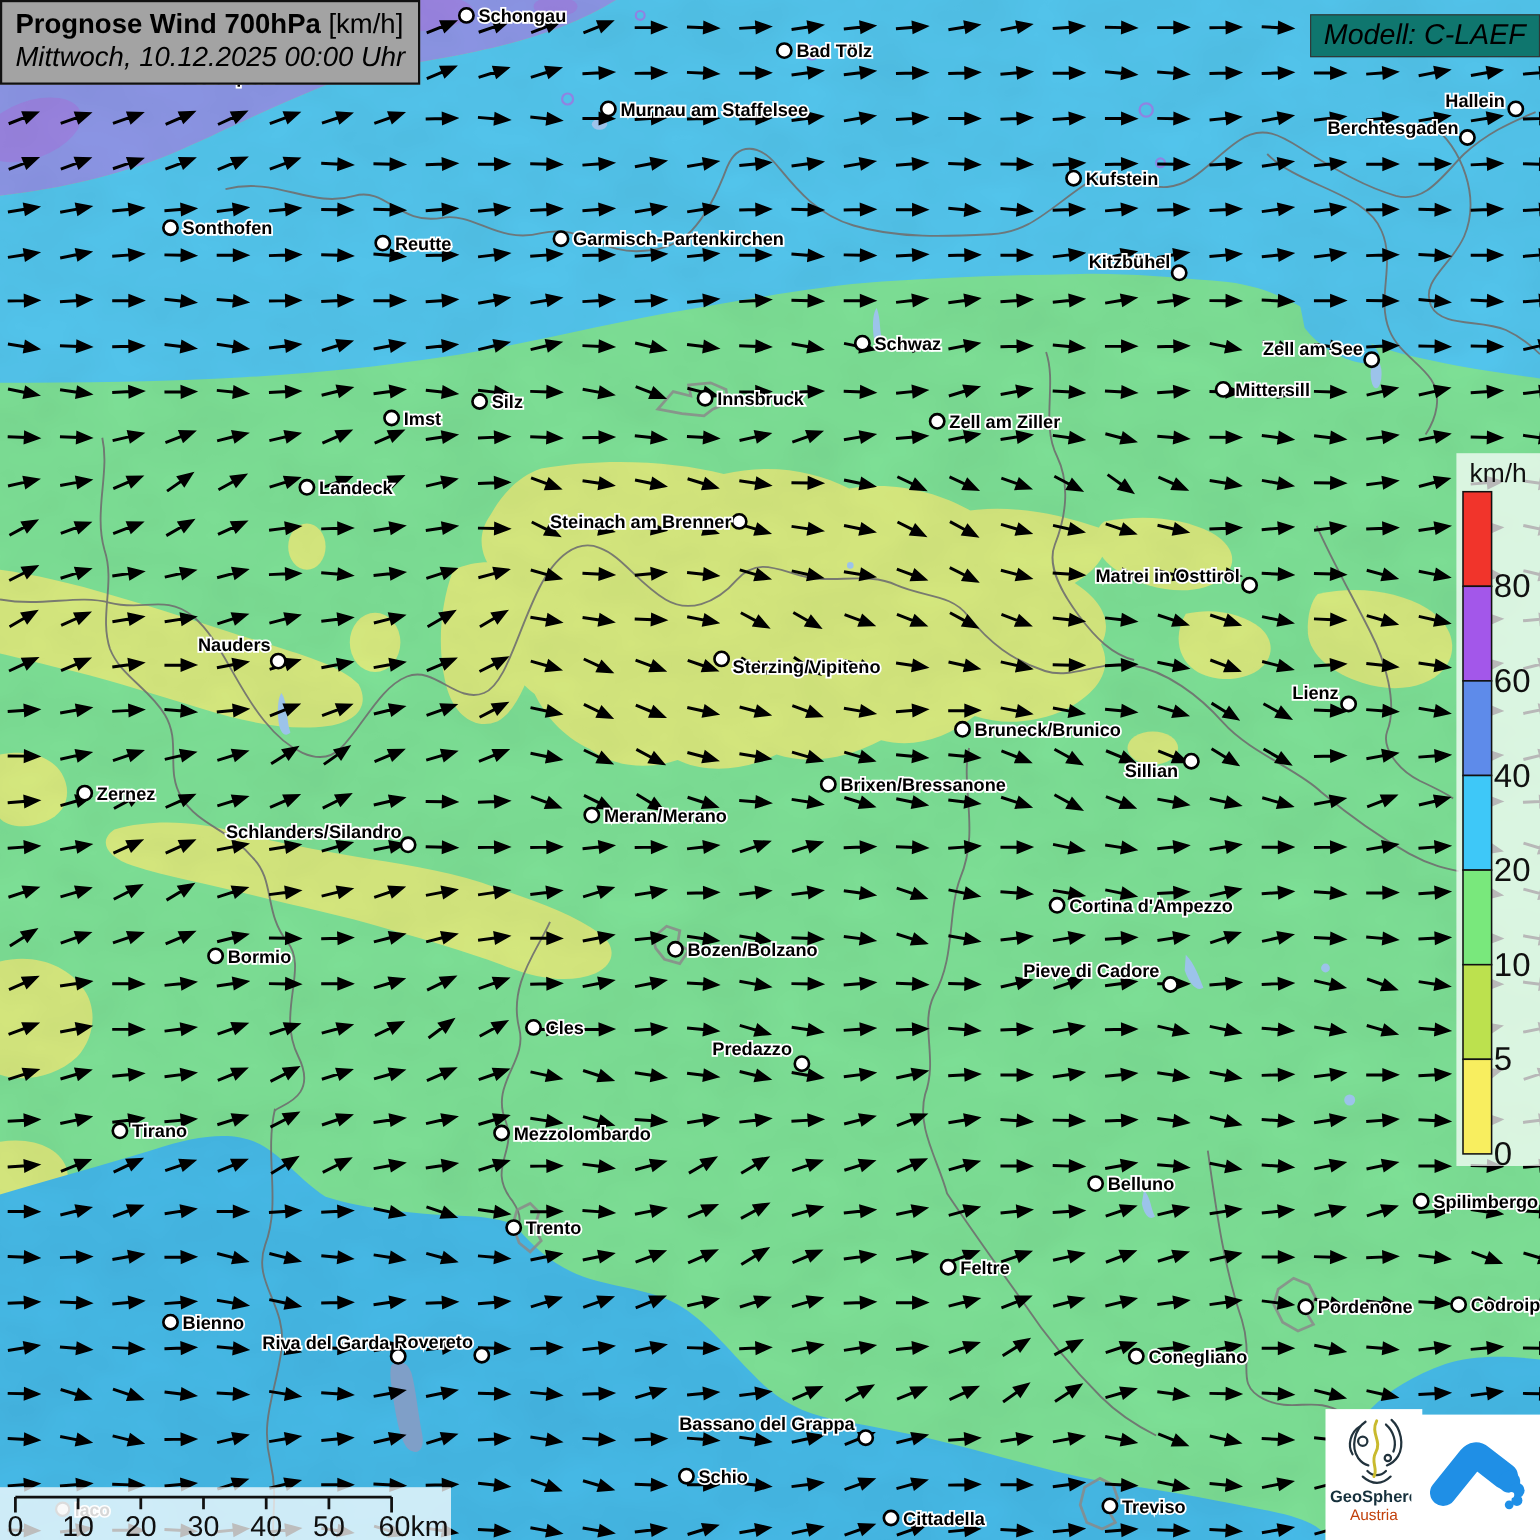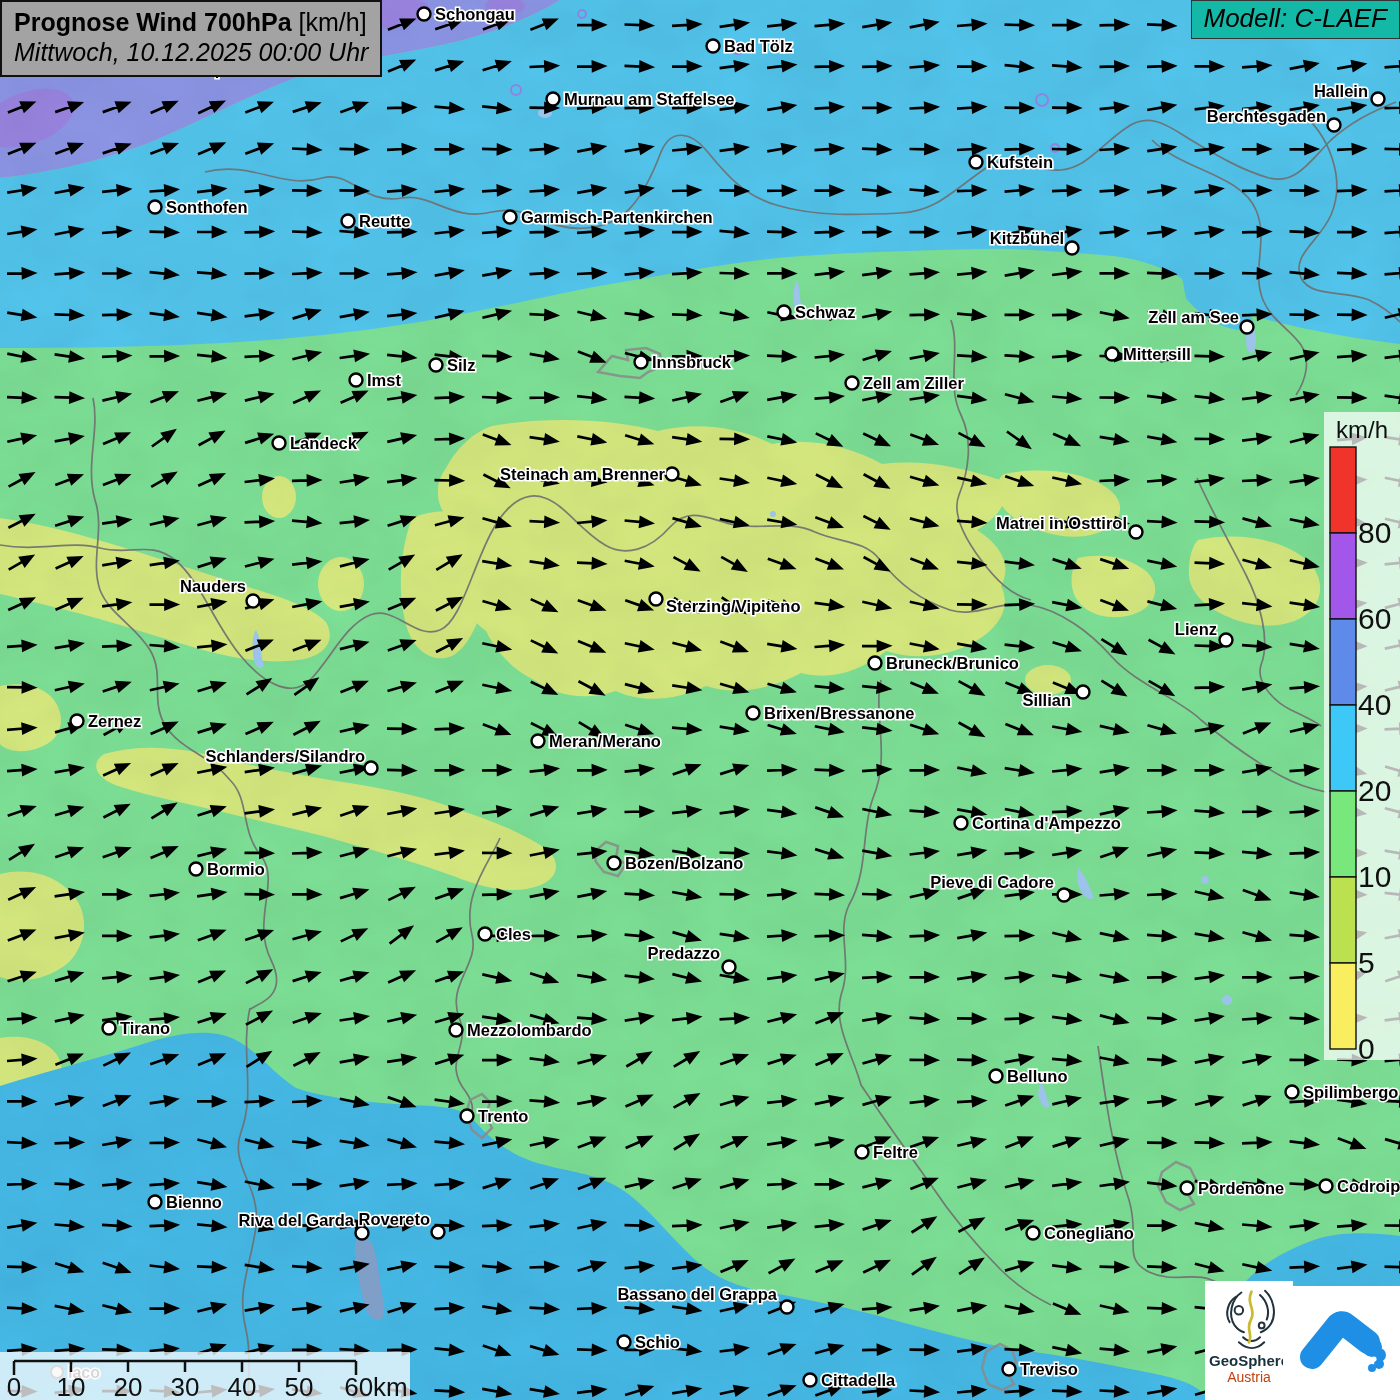--- a/index.html
+++ b/index.html
@@ -5,21 +5,21 @@
   html,body{margin:0;padding:0;background:#fff;}
   body{width:1400px;height:1400px;position:relative;overflow:hidden;
        font-family:"Liberation Sans",sans-serif;}
   #map-stage{position:absolute;left:0;top:0;width:1400px;height:1400px;}
   .overlay{position:absolute;box-sizing:border-box;}
   #title-box{left:0;top:0;background:#a3a3a3;border:2px solid #111;
              padding:6px 12px 8px 12px;z-index:30;}
   #title-line1{font-size:25px;font-weight:bold;color:#000;white-space:nowrap;}
   #title-line1 .unit{font-weight:normal;}
   #title-line2{font-size:25px;font-style:italic;color:#000;white-space:nowrap;margin-top:1px;}
-  #model-box{right:0;top:0;background:#14b8a6;border:1.5px solid #333;
+  #model-box{right:0;top:13px;background:#0f766e;border:1.5px solid #333;
              padding:2px 12px 4px 12px;font-size:26px;font-style:italic;color:#000;z-index:30;}
   #scale-bar{left:0;top:1352px;width:410px;height:48px;background:rgba(255,255,255,0.74);
              z-index:25;}
   #logo-geosphere{left:1193px;top:1281px;width:88px;height:119px;background:#fff;z-index:25;
                   display:flex;flex-direction:column;align-items:center;justify-content:flex-start;margin-left:12px;}
   #logo-geosphere .gs-name{font-size:15px;font-weight:bold;color:#16303c;line-height:1.05;}
   #logo-geosphere .gs-country{font-size:14px;color:#c2410c;line-height:1.15;}
   #logo-partner{left:1283px;top:1286px;width:117px;height:114px;background:#fff;z-index:25;
                 display:flex;align-items:center;justify-content:center;}
   svg text{font-family:"Liberation Sans",sans-serif;}

